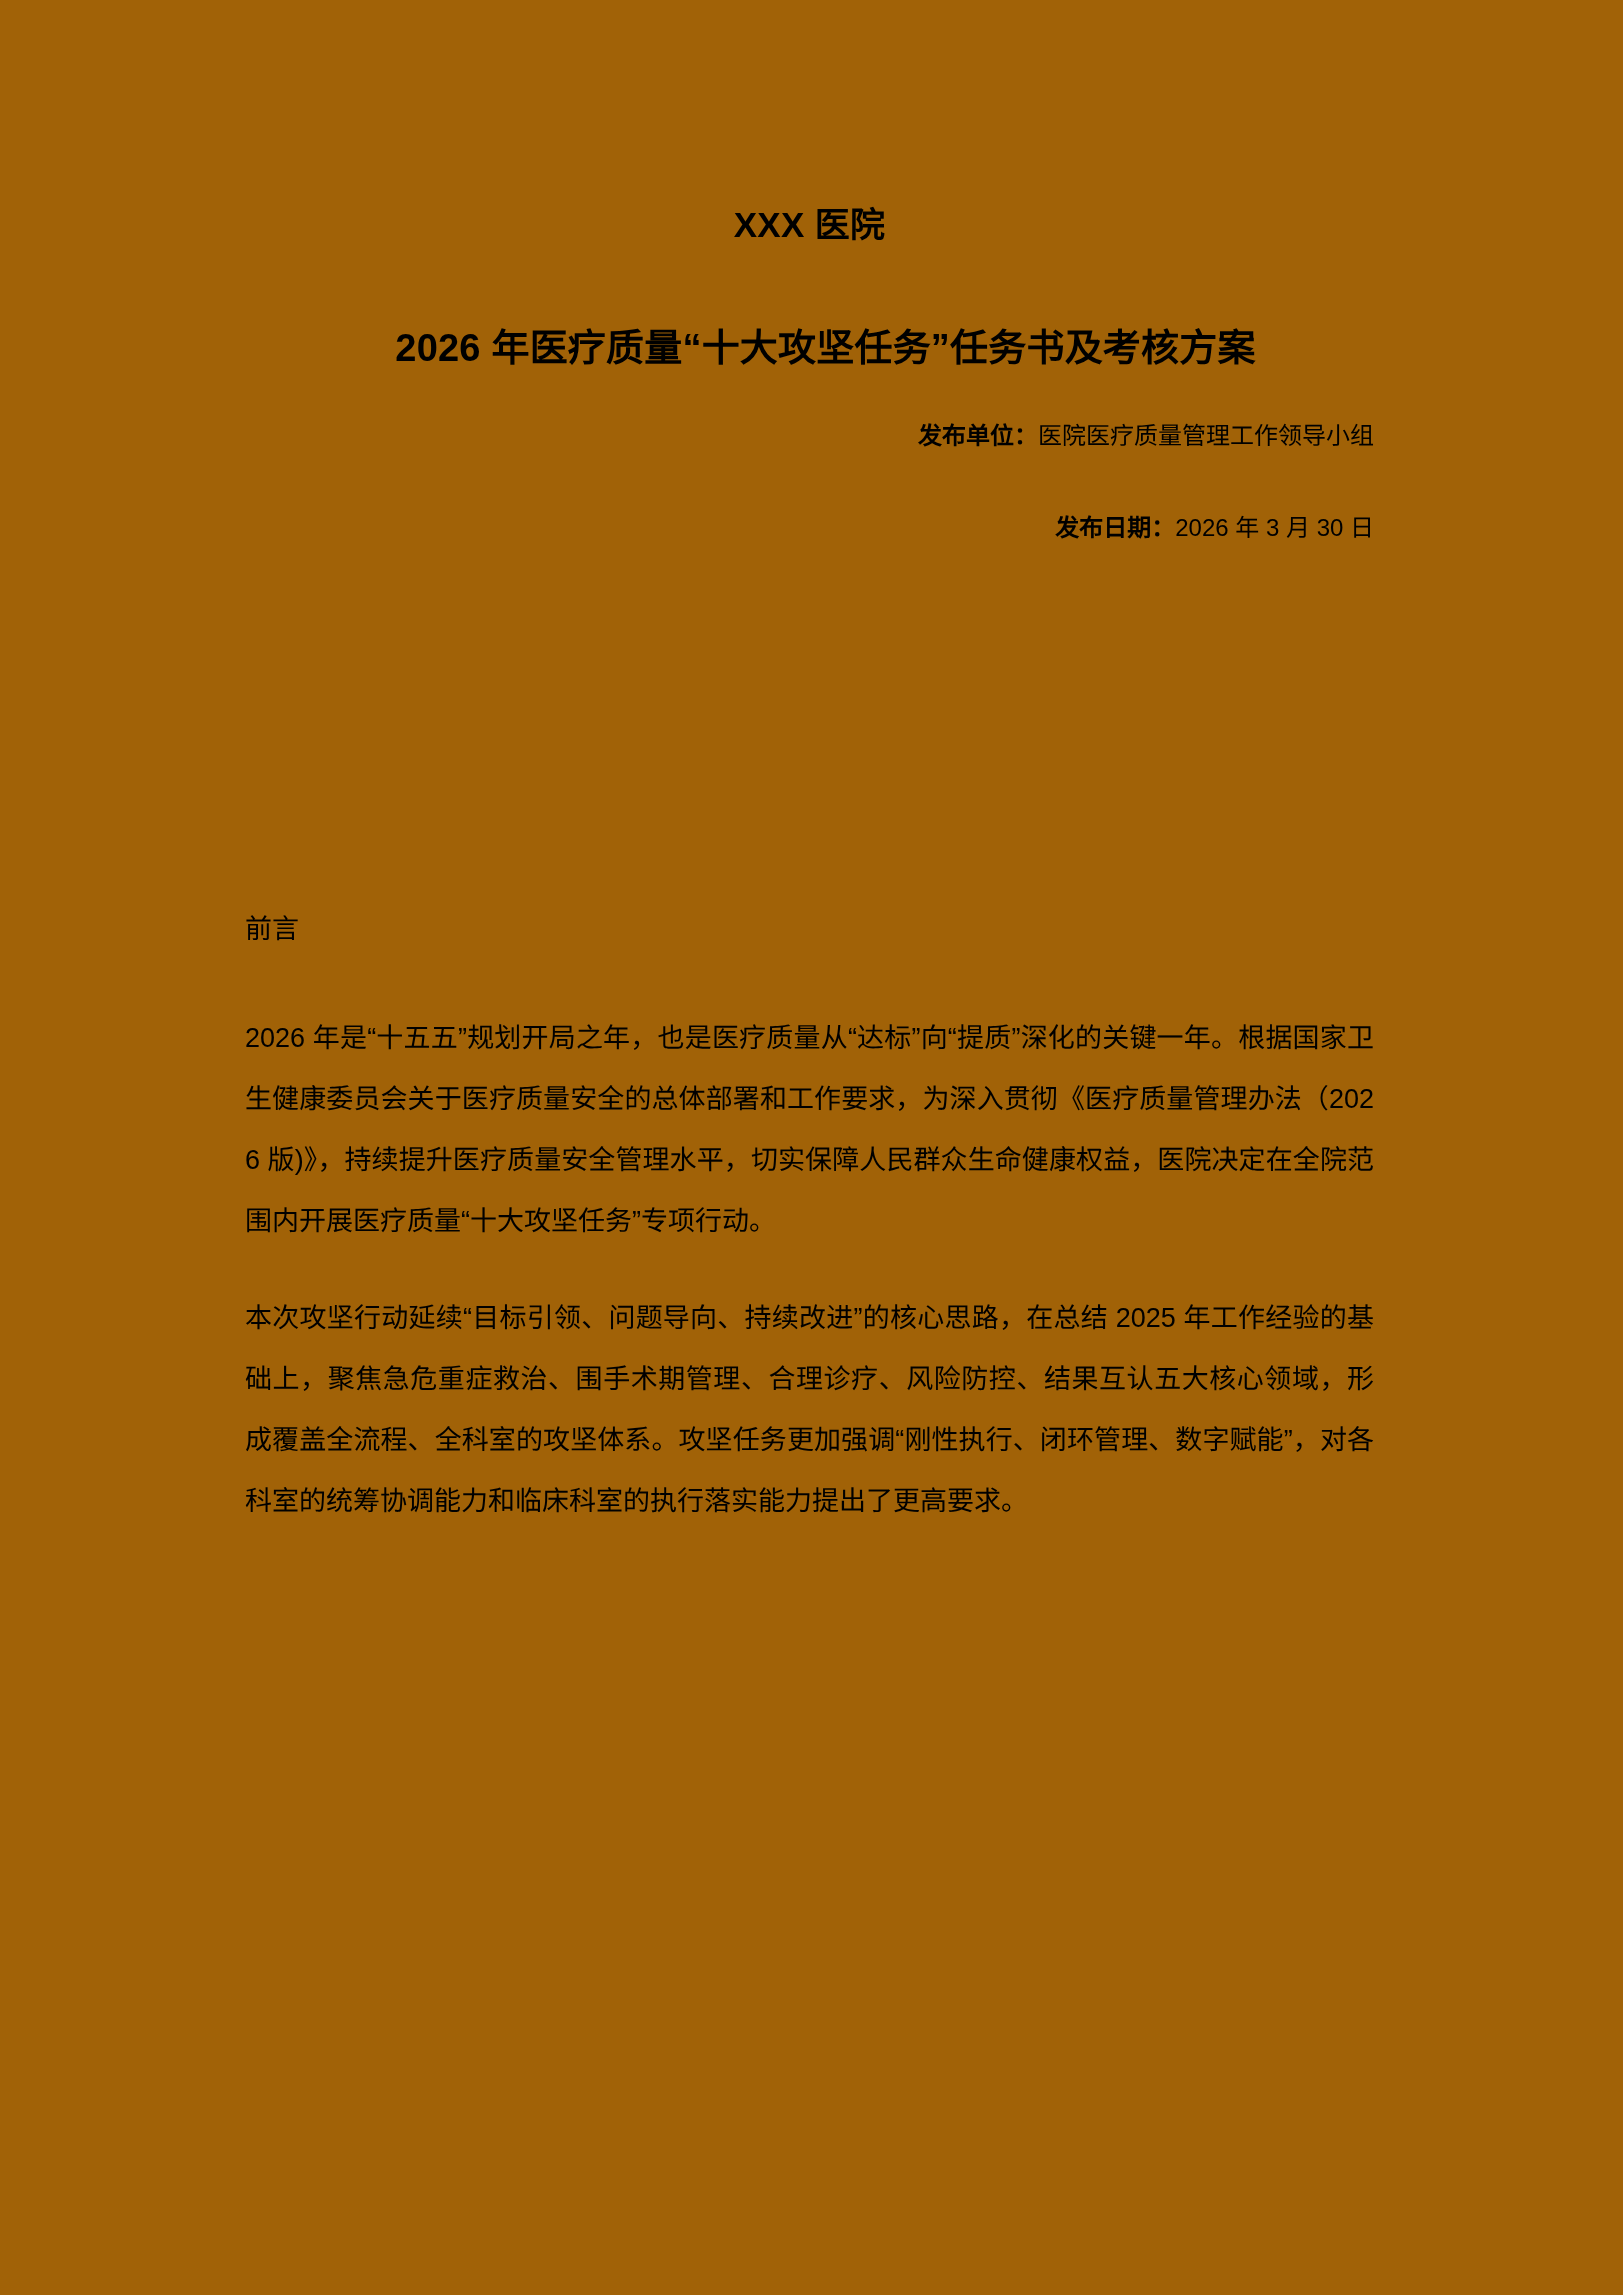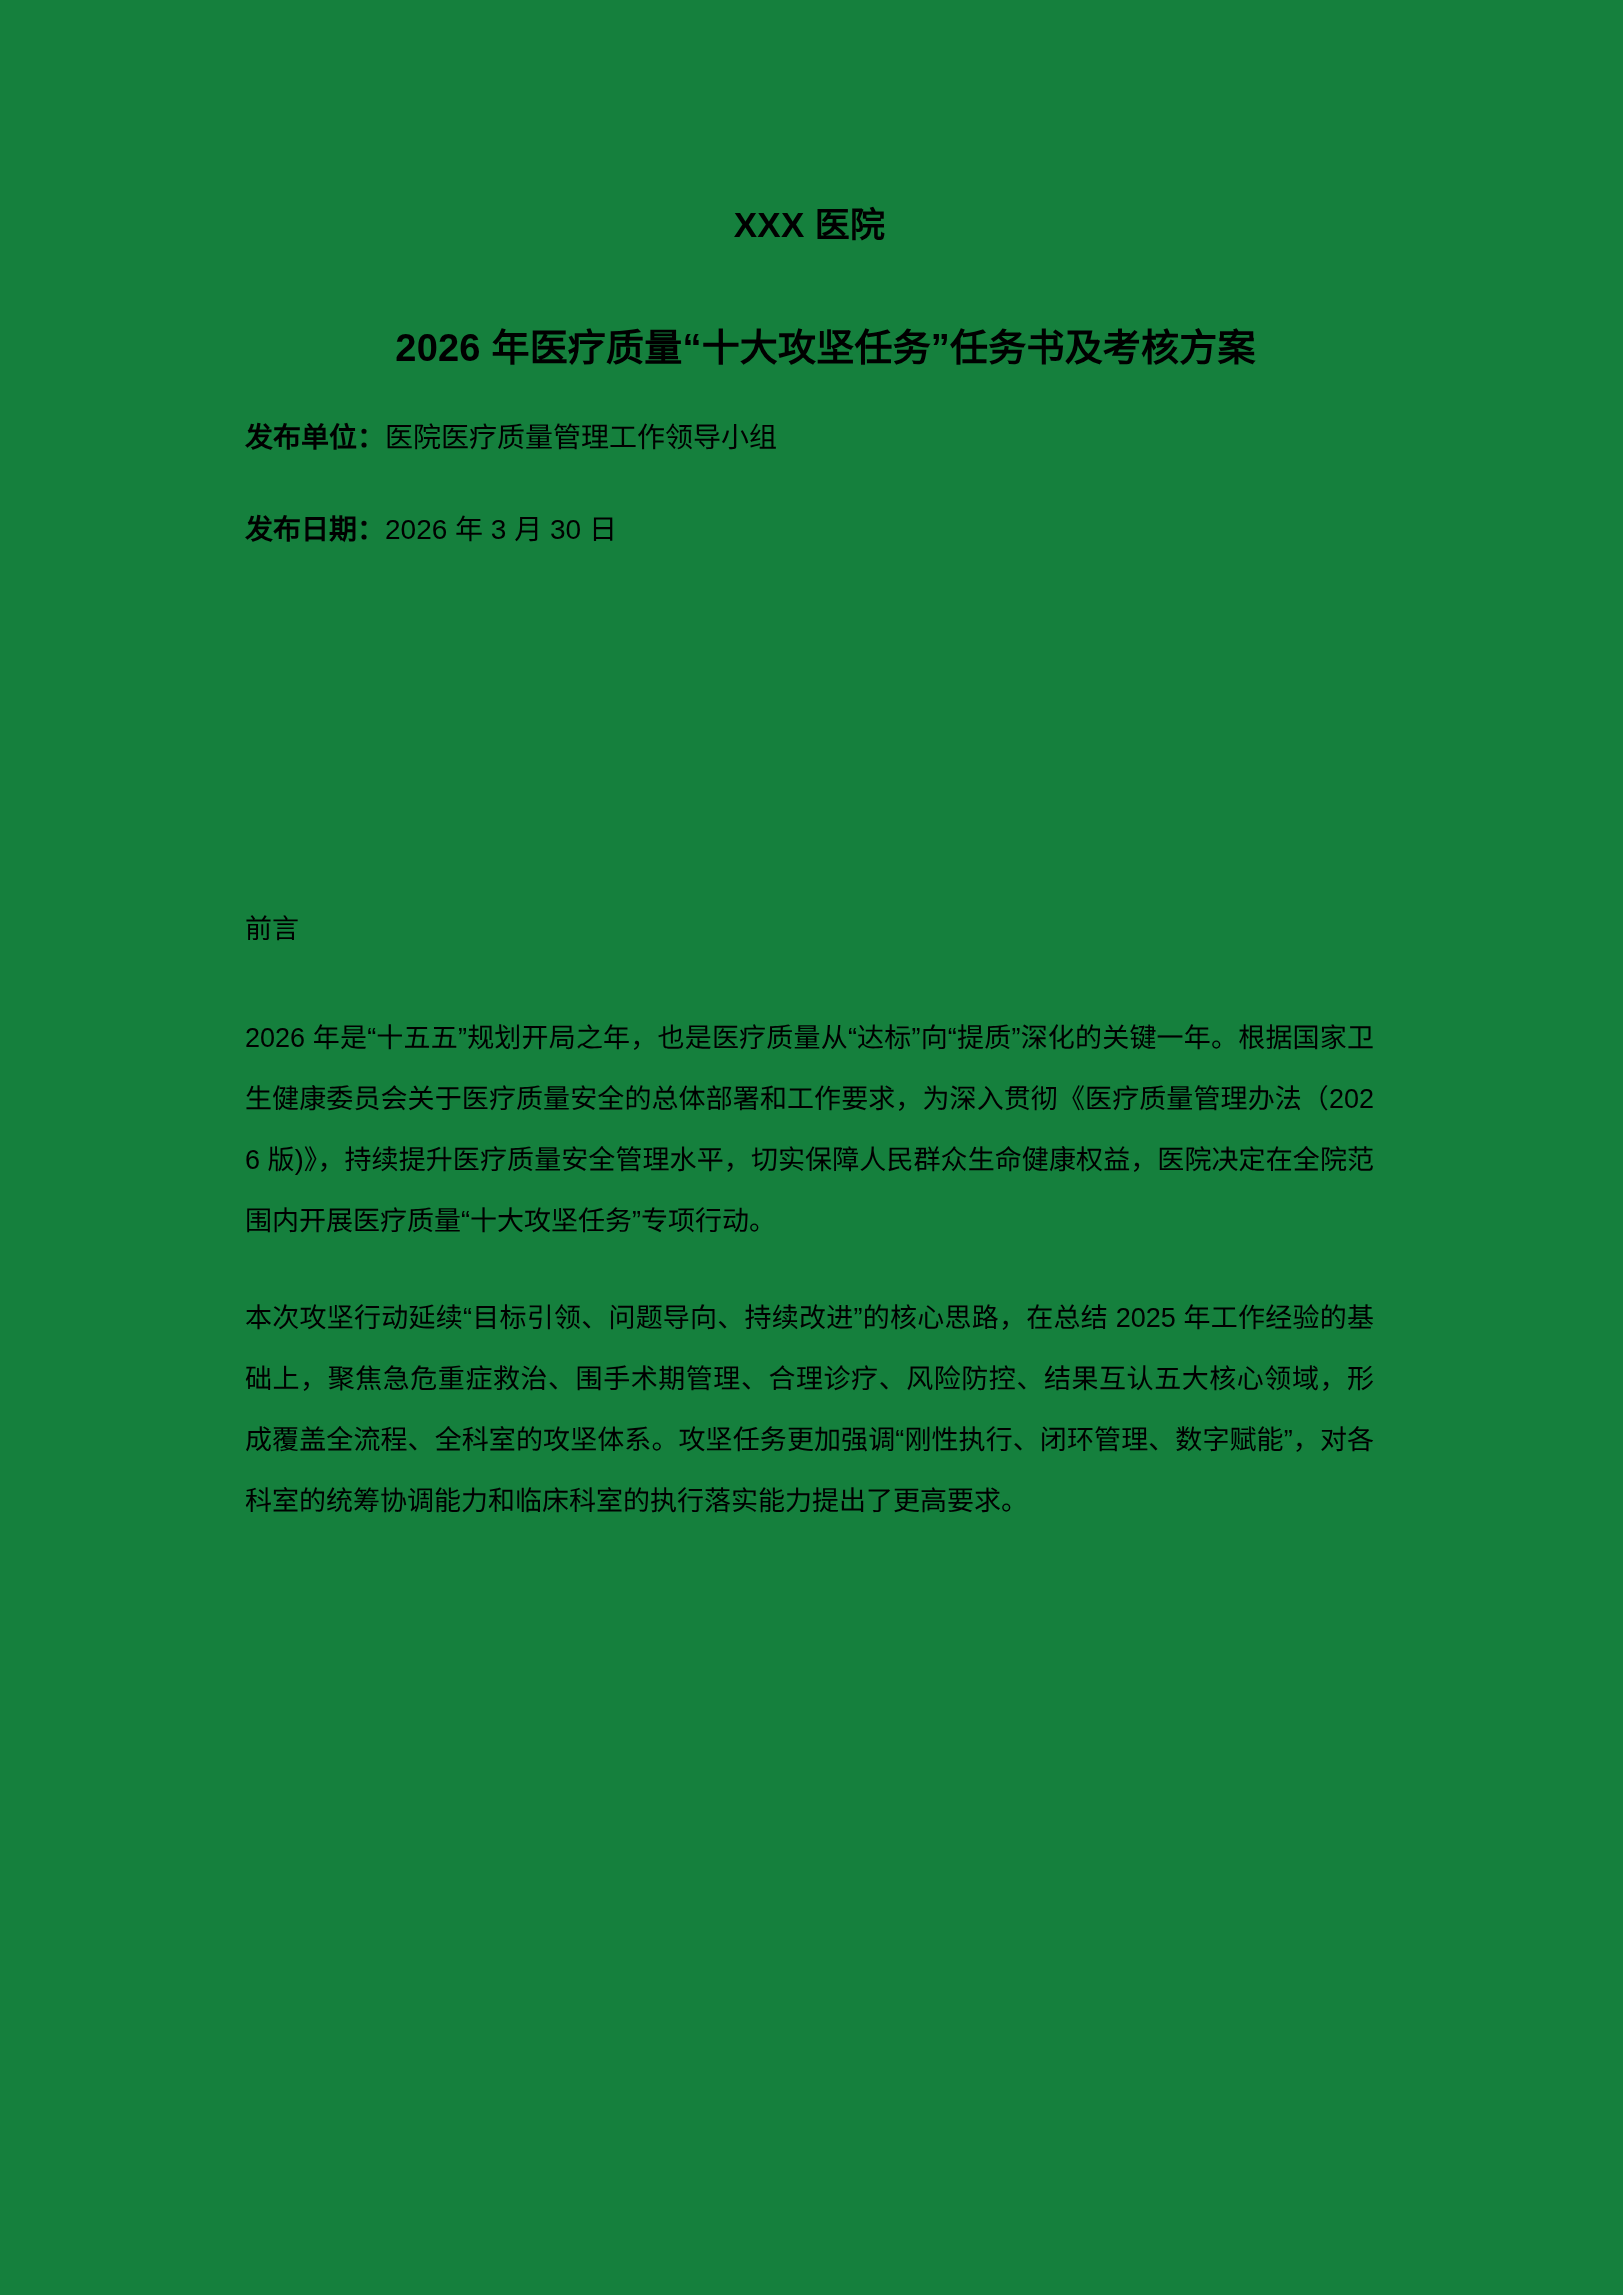--- a/index.html
+++ b/index.html
@@ -6,21 +6,21 @@
   html, body {
     margin: 0;
     padding: 0;
     background: #ffffff;
   }
 
   .page {
     position: relative;
     width: 1623px;
     height: 2295px;
-    background: #15803d;
+    background: #a16207;
     overflow: hidden;
     box-sizing: border-box;
     font-family: "Liberation Sans", "DejaVu Sans", sans-serif;
     color: #000000;
     -webkit-font-smoothing: antialiased;
   }
 
   .content {
     position: absolute;
     left: 245px;
@@ -60,24 +60,25 @@
 
   
   .meta-block {
     position: absolute;
     top: 424px;
     left: 0;
     width: 1129px;
   }
 
   .meta-line {
-    font-size: 28px;
+    font-size: 24px;
     line-height: 1;
     height: 92px;
     white-space: nowrap;
+    text-align: right;
   }
 
   .meta-label {
     font-weight: bold;
   }
 
   .meta-value {
     font-weight: normal;
   }
 

